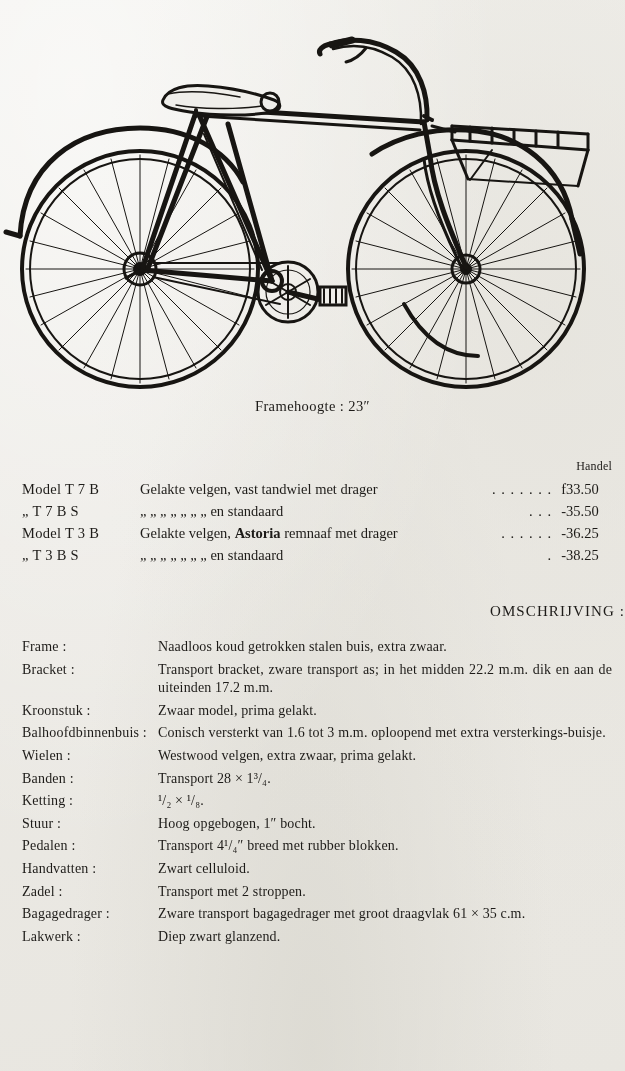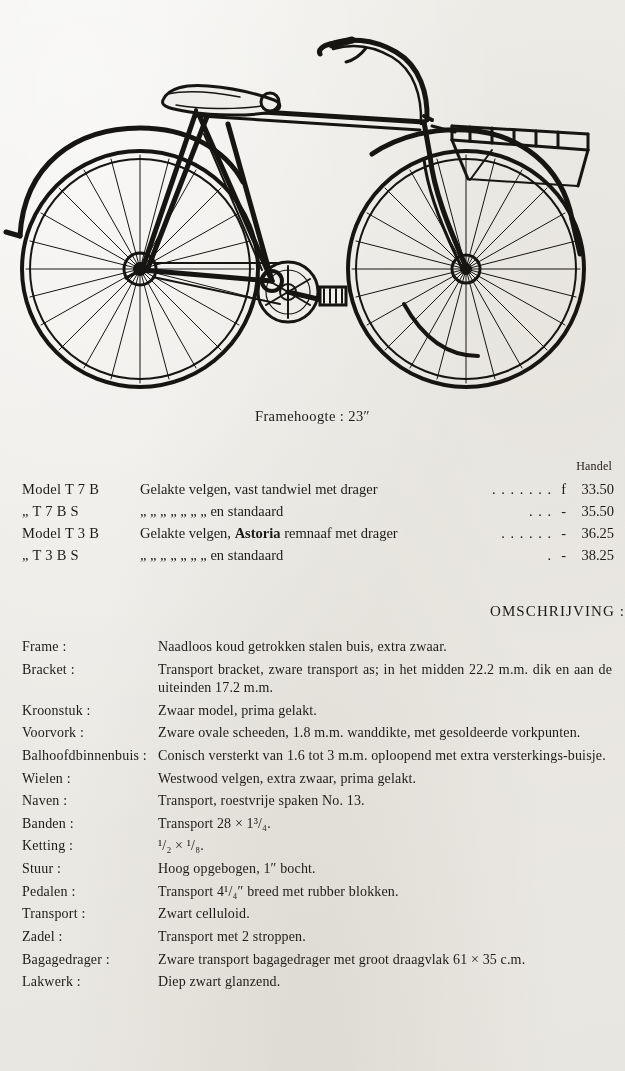--- a/index.html
+++ b/index.html
@@ -36,21 +36,21 @@
     position: absolute;
     left: 0;
     top: 4px;
     width: 625px;
     height: 390px;
   }
   .illus svg { display: block; }
 
   .caption {
     position: absolute;
-    top: 408px;
+    top: 398px;
     left: 0;
     width: 625px;
     text-align: center;
     font-size: 14.5px;
     letter-spacing: 0.4px;
   }
 
   
   .handel {
     position: absolute;
@@ -72,21 +72,21 @@
   .price-table td {
     padding: 2.6px 0;
     vertical-align: bottom;
     white-space: nowrap;
     margin-left: 40px;
   }
   .c-model { width: 118px; letter-spacing: 0.3px; }
   .c-desc  { }
   .c-dots  { text-align: right; padding-right: 4px; letter-spacing: 1px; }
   .c-cur   { width: 14px; text-align: right; padding-right: 6px; }
-  .c-price { width: 48px; text-align: right; }
+  .c-price { width: 48px; }
   .ind { padding-left: 14px; }
   b.astoria { font-weight: bold; }
 
   
   .omschr {
     position: absolute;
     top: 603px;
     left: 0;
     width: 625px;
     text-align: right;
@@ -361,53 +361,45 @@
       </tr>
       <tr>
         <td class="lbl">Bracket :</td>
         <td class="val just">Transport bracket, zware transport as; in het midden 22.2 m.m. dik en aan de uiteinden 17.2 m.m.</td>
       </tr>
       <tr>
         <td class="lbl">Kroonstuk :</td>
         <td class="val">Zwaar model, prima gelakt.</td>
       </tr>
       <tr>
-        <td class="lbl">Voorvork :</td>
-        <td class="val">Zware ovale scheeden, 1.8 m.m. wanddikte, met gesoldeerde vorkpunten.</td>
-      </tr>
-      <tr>
         <td class="lbl">Balhoofdbinnenbuis :</td>
         <td class="val just">Conisch versterkt van 1.6 tot 3 m.m. oploopend met extra versterkings-buisje.</td>
       </tr>
       <tr>
         <td class="lbl">Wielen :</td>
         <td class="val">Westwood velgen, extra zwaar, prima gelakt.</td>
       </tr>
       <tr>
-        <td class="lbl">Naven :</td>
-        <td class="val">Transport, roestvrije spaken No. 13.</td>
-      </tr>
-      <tr>
         <td class="lbl">Banden :</td>
         <td class="val">Transport 28 × 1³/₄.</td>
       </tr>
       <tr>
         <td class="lbl">Ketting :</td>
         <td class="val">¹/₂ × ¹/₈.</td>
       </tr>
       <tr>
         <td class="lbl">Stuur :</td>
         <td class="val">Hoog opgebogen, 1″ bocht.</td>
       </tr>
       <tr>
         <td class="lbl">Pedalen :</td>
         <td class="val">Transport 4¹/₄″ breed met rubber blokken.</td>
       </tr>
       <tr>
-        <td class="lbl">Transport :</td>
+        <td class="lbl">Handvatten :</td>
         <td class="val">Zwart celluloid.</td>
       </tr>
       <tr>
         <td class="lbl">Zadel :</td>
         <td class="val">Transport met 2 stroppen.</td>
       </tr>
       <tr>
         <td class="lbl">Bagagedrager :</td>
         <td class="val">Zware transport bagagedrager met groot draagvlak 61 × 35 c.m.</td>
       </tr>

